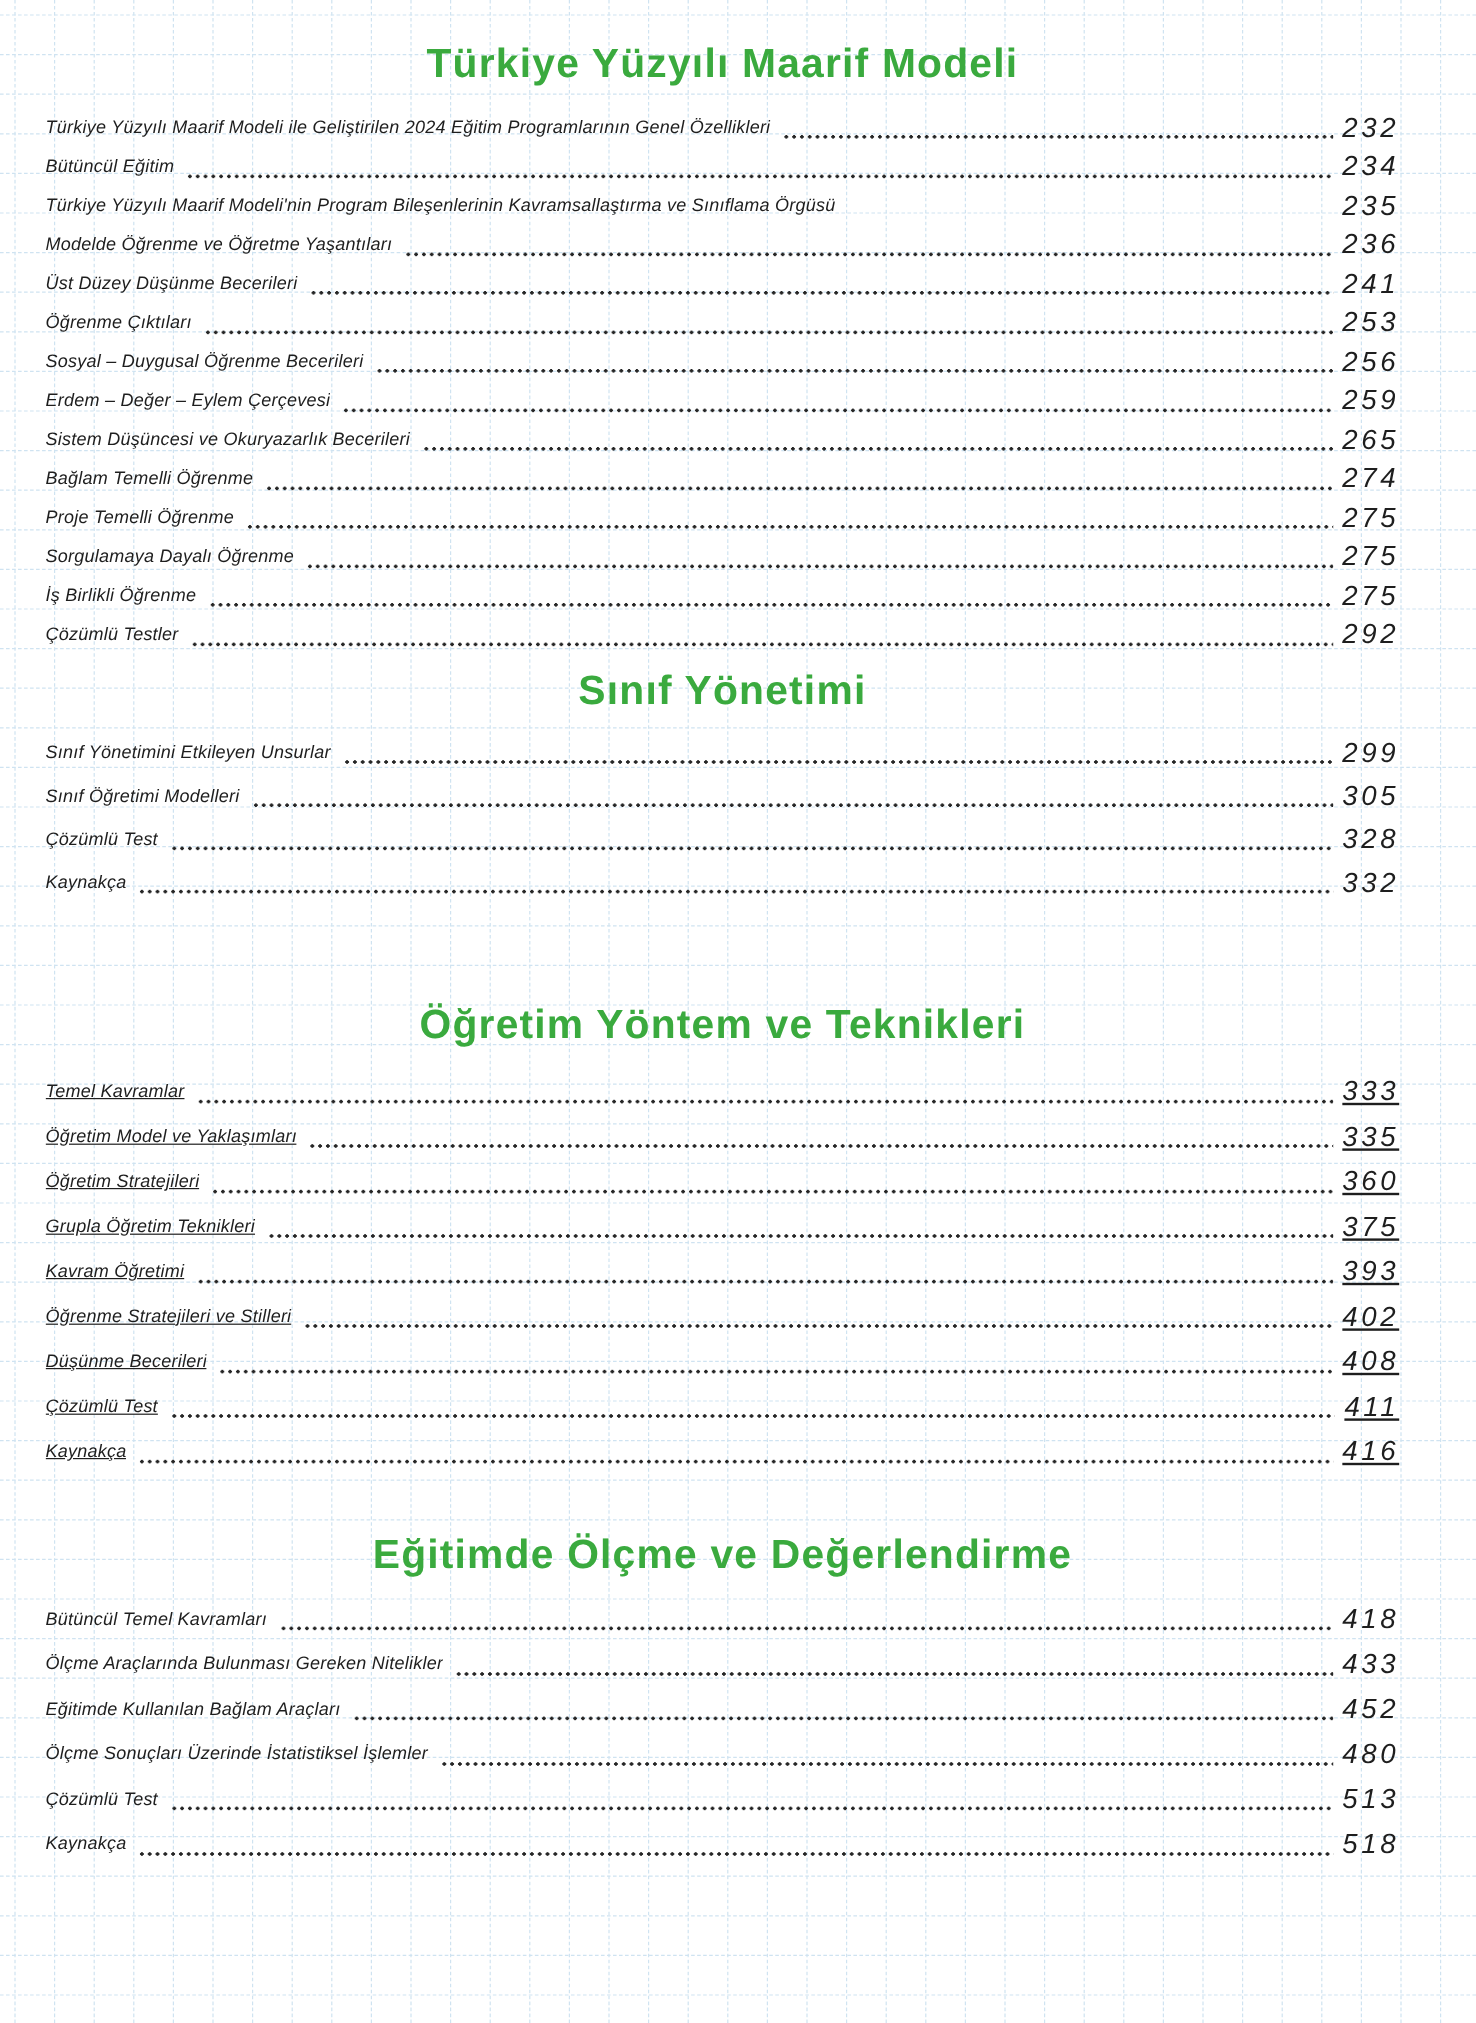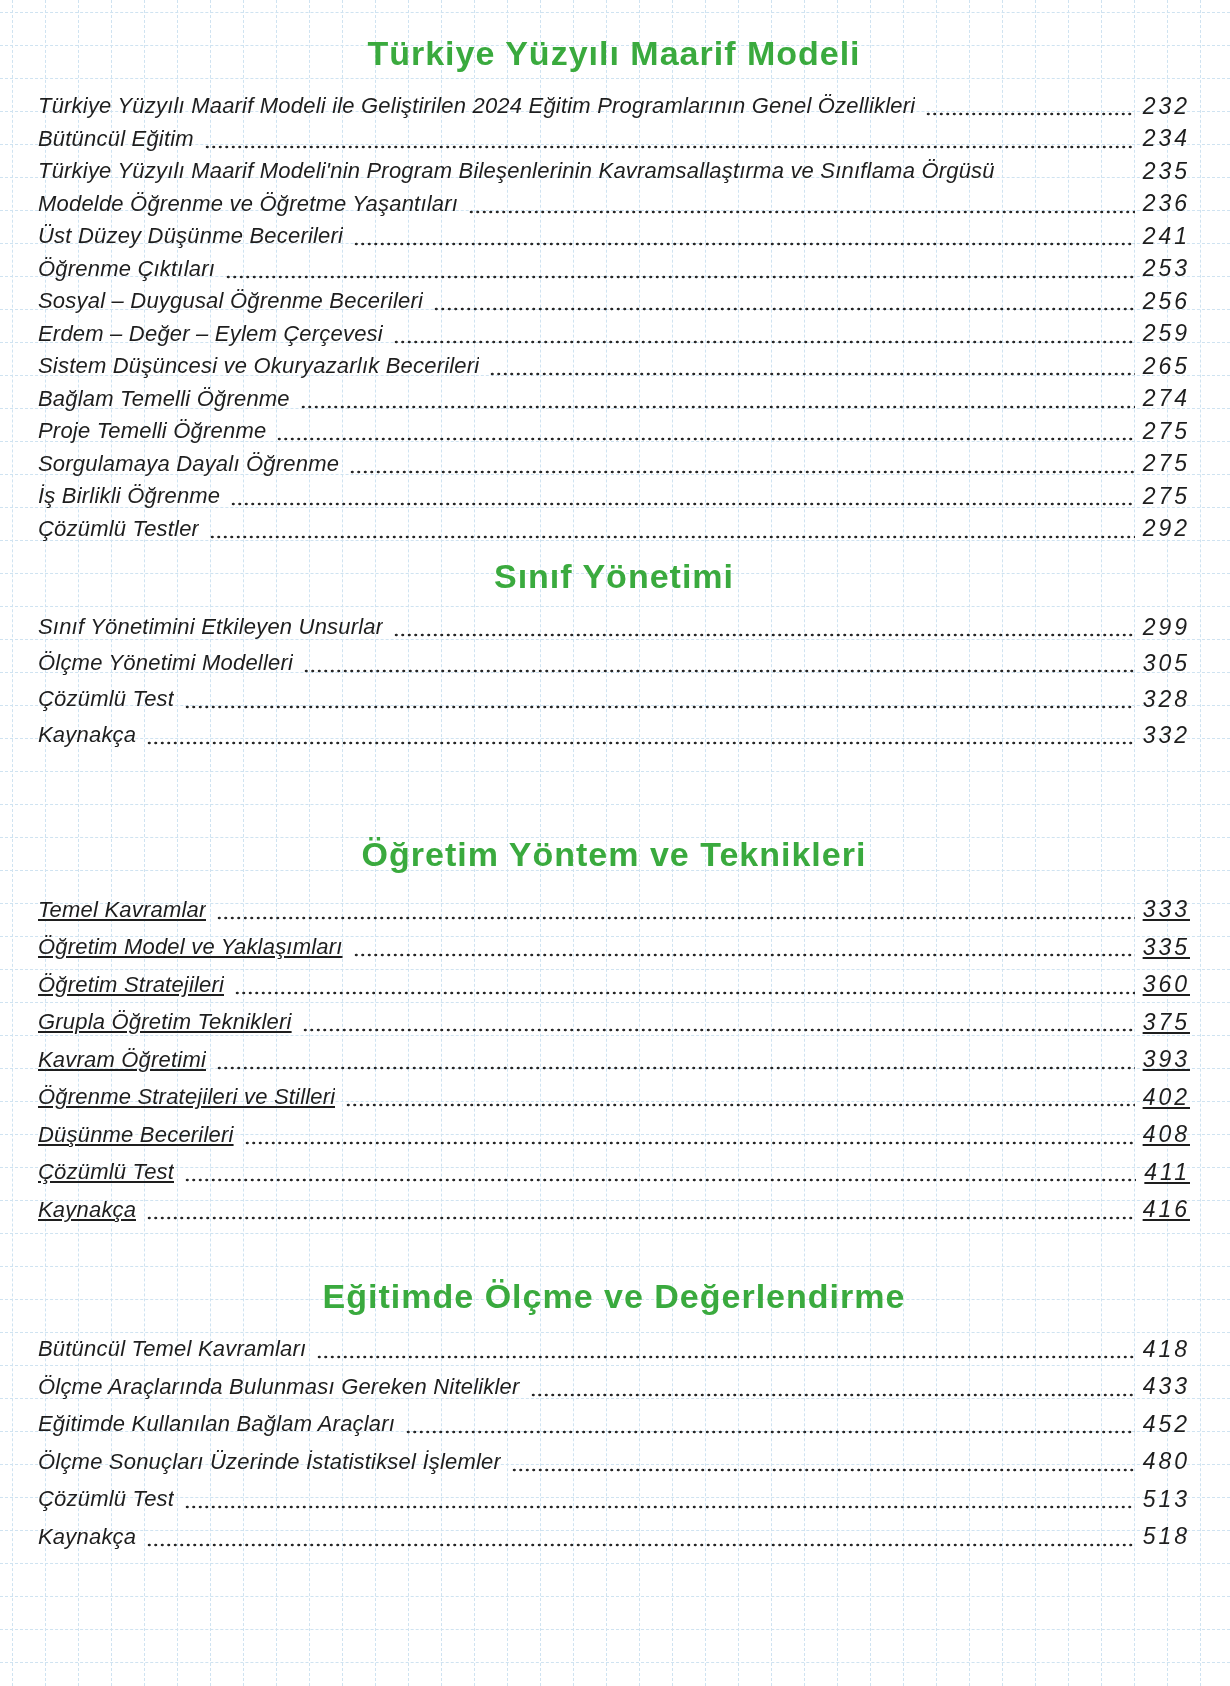--- a/index.html
+++ b/index.html
@@ -14,21 +14,21 @@
   
   #grid{position:absolute;inset:0;pointer-events:none;}
   .gl{position:absolute;}
   .gl.v{top:0;bottom:0;width:0;border-left:1px dashed #cfe3f1;}
   .gl.h{left:0;right:0;height:0;border-top:1px dashed #cfe3f1;}
 
   .page{
     position:relative;
     box-sizing:border-box;
     width:1230px;height:1686px;
-    padding:30px 40px 20px 38px;
+    padding:30px 64px 20px 38px;
   }
   .section-title{
     text-align:center;
     font-size:34px;
     font-weight:bold;
     font-style:normal;
     letter-spacing:1px;
     margin:0;
     line-height:46px;
     color:#3aaa3e;
@@ -46,21 +46,21 @@
     display:flex;
     align-items:center;
     height:32.5px;
     font-style:italic;
   }
   .section-2 .toc-row{height:36px;}
   .section-3 .toc-row{height:37.5px;text-decoration:underline;}
   .section-4 .toc-row{height:37.5px;}
 
   .toc-label{
-    font-size:22px;
+    font-size:15px;
     letter-spacing:0.2px;
     white-space:nowrap;
     overflow:hidden;
     flex:0 1 auto;
   }
   .leader{
     flex:1 1 auto;
     min-width:10px;
     height:6px;
     transform:translateY(8px);
@@ -249,21 +249,21 @@
         </div>
       </section>
       <section class="toc-section section-2">
         <h2 class="section-title">Sınıf Yönetimi</h2>
         <div class="toc-row">
           <span class="toc-label">Sınıf Yönetimini Etkileyen Unsurlar</span>
           <span class="leader"></span>
           <span class="toc-page">299</span>
         </div>
         <div class="toc-row">
-          <span class="toc-label">Ölçme Yönetimi Modelleri</span>
+          <span class="toc-label">Sınıf Öğretimi Modelleri</span>
           <span class="leader"></span>
           <span class="toc-page">305</span>
         </div>
         <div class="toc-row">
           <span class="toc-label">Çözümlü Test</span>
           <span class="leader"></span>
           <span class="toc-page">328</span>
         </div>
         <div class="toc-row">
           <span class="toc-label">Kaynakça</span>

